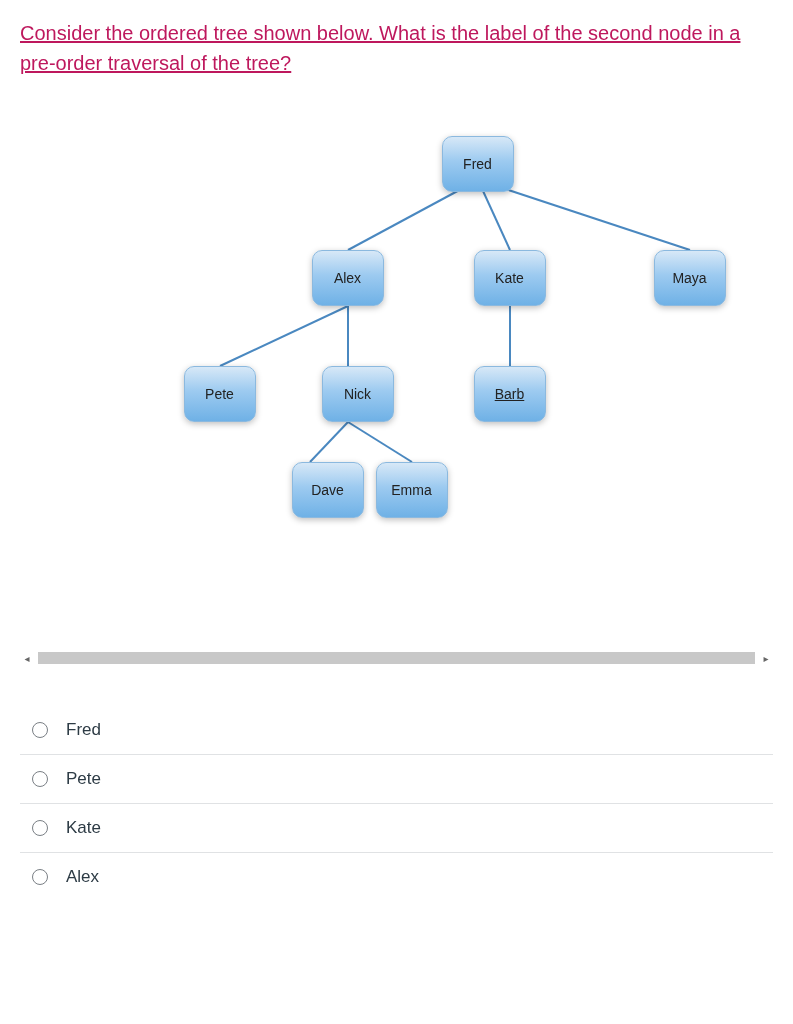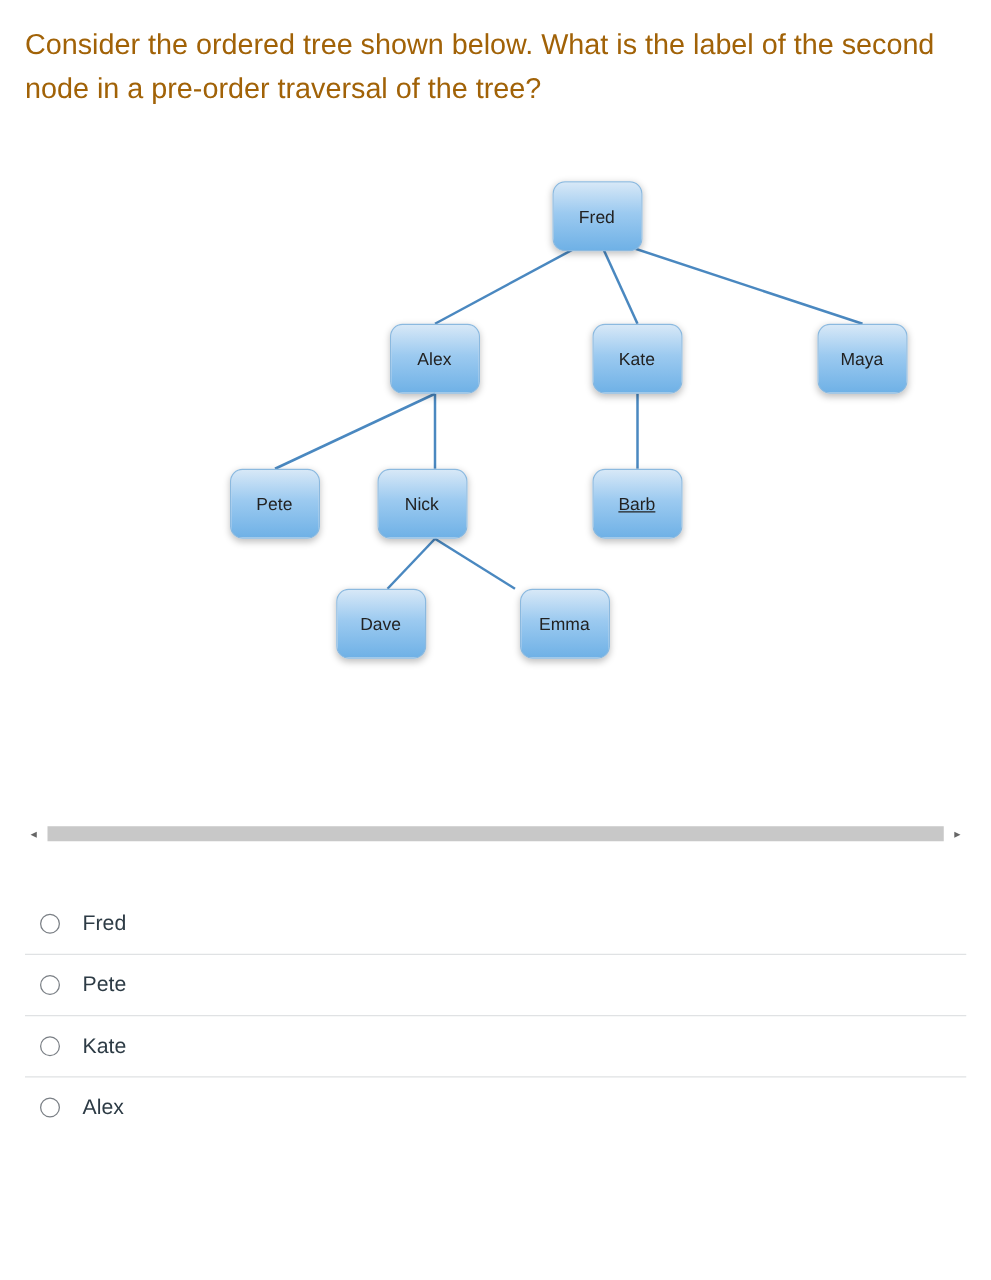--- a/index.html
+++ b/index.html
@@ -4,24 +4,25 @@
 <style>
   * { box-sizing: border-box; margin: 0; padding: 0; }
   body {
     font-family: -apple-system, BlinkMacSystemFont, "Segoe UI", Helvetica, Arial, sans-serif;
     background: #fff;
     width: 793px;
     padding: 18px 20px;
     color: #2d3b45;
   }
   .question-text {
-    font-size: 23px;
+    font-size: 20px;
     line-height: 1.5;
-    color: #a16207;
+    color: #be185d;
     margin-bottom: 20px;
+    text-decoration: underline;
   }
   .diagram-area {
     position: relative;
     width: 750px;
     height: 500px;
     margin: 40px auto 30px auto;
   }
   svg.edges {
     position: absolute;
     top: 0; left: 0;
@@ -105,24 +106,24 @@
     <line x1="488" y1="188" x2="488" y2="248" stroke="#4a88c0" stroke-width="2"></line>
     <line x1="326" y1="304" x2="288" y2="344" stroke="#4a88c0" stroke-width="2"></line>
     <line x1="326" y1="304" x2="390" y2="344" stroke="#4a88c0" stroke-width="2"></line>
   </svg>
 
   <div class="node" style="left:420px; top:18px;">Fred</div>
   <div class="node" style="left:290px; top:132px;">Alex</div>
   <div class="node" style="left:452px; top:132px;">Kate</div>
   <div class="node" style="left:632px; top:132px;text-align:center;">Maya</div>
   <div class="node" style="left:162px; top:248px;">Pete</div>
-  <div class="node" style="left:280px; top:248px;">Nick</div>
+  <div class="node" style="left:300px; top:248px;">Nick</div>
   <div class="node" style="left:452px; top:248px;text-decoration:underline;">Barb</div>
-  <div class="node" style="left:247px; top:344px;text-align:center;">Dave</div>
-  <div class="node" style="left:354px; top:344px;margin-left:40px;">Emma</div>
+  <div class="node" style="left:270px; top:344px;text-align:center;">Dave</div>
+  <div class="node" style="left:354px; top:344px;">Emma</div>
 </div>
 
 <div class="scroll-row">
   <div class="arrow-left">◂</div>
   <div class="scroll-track"></div>
   <div class="arrow-right">▸</div>
 </div>
 
 <div class="options">
   <div class="option-row">

